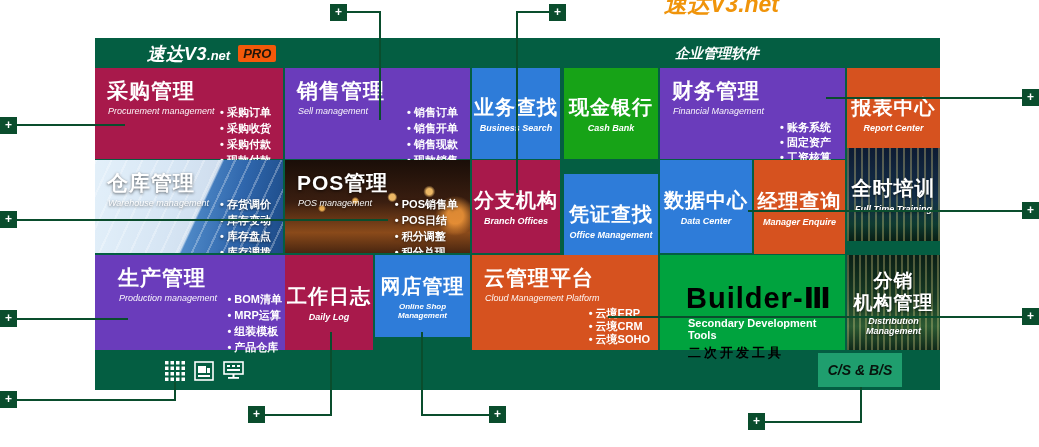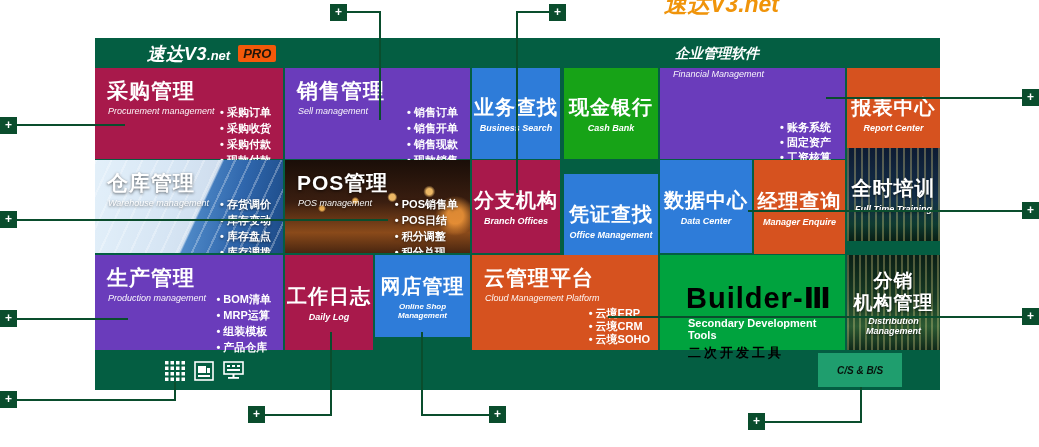--- a/index.html
+++ b/index.html
@@ -54,41 +54,41 @@
       radial-gradient(circle at 92% 60%,rgba(255,160,60,.8) 0 8px,rgba(255,160,60,0) 20px),
       linear-gradient(180deg,#1A0E08 0%,#3A1E10 45%,#8A4A1A 78%,#4A2610 100%);}
   #tile-branch{left:377px;top:122px;width:88px;height:93px;background:var(--crimson);}
   #tile-voucher{left:469px;top:122px;width:94px;height:93px;background:var(--blue);margin-top:14px;}
   #tile-datacenter{left:565px;top:122px;width:92px;height:93px;background:var(--blue);}
   #tile-manager{left:659px;top:122px;width:91px;height:94px;background:var(--orange);}
   #tile-training{left:752px;top:110px;width:93px;height:93px;overflow:hidden;
     background:
       repeating-linear-gradient(90deg,rgba(255,235,140,.30) 0 2px,rgba(255,235,140,0) 2px 7px),
       linear-gradient(180deg,#0D1B33 0%,#14304A 55%,#0E3A30 82%,#081E14 100%);}
-  #tile-production{left:0;top:217px;width:188px;height:95px;background:var(--purple);}
+  #tile-production{left:0;top:217px;width:188px;height:95px;background:var(--purple);padding-left:11px;}
   #tile-dailylog{left:190px;top:217px;width:88px;height:95px;background:var(--crimson);}
   #tile-onlineshop{left:280px;top:217px;width:95px;height:82px;background:var(--blue);}
   #tile-onlineshop .ts{font-size:8px;}
   #tile-cloud{left:377px;top:217px;width:186px;height:95px;background:var(--orange);}
   #tile-cloud .bullets{top:52px;right:8px;line-height:13px;}
   #tile-builder{left:565px;top:217px;width:185px;height:95px;background:var(--bgreen);}
   #tile-distribution{left:752px;top:217px;width:93px;height:95px;overflow:hidden;
     background:
       repeating-linear-gradient(90deg,rgba(255,235,150,.28) 0 2px,rgba(255,235,150,0) 2px 6px),
       linear-gradient(180deg,#0A1F15 0%,#173A24 45%,#2C5A33 75%,#0F2818 100%);}
   #tile-builder .b-title{margin:26px 0 0 26px;font-size:29px;font-weight:bold;color:#000;letter-spacing:1px;}
   #tile-builder .b-sub{margin:2px 0 0 28px;font-size:11px;font-weight:bold;color:#fff;}
   #tile-builder .b-cn{margin:3px 0 0 28px;font-size:13px;font-weight:bold;color:#000;letter-spacing:3px;}
   #tile-distribution .tt{font-size:19px;line-height:22px;}
   
   .footer{position:absolute;left:0;top:314px;width:845px;height:38px;}
   .f-icons{position:absolute;left:70px;top:9px;display:flex;gap:9px;}
   .f-icons svg{display:block;}
   .csbs{position:absolute;left:723px;top:1px;width:84px;height:34px;background:var(--cs);
-        color:#07130c;font-size:10px;font-weight:bold;font-style:italic;
+        color:#07130c;font-size:14px;font-weight:bold;font-style:italic;
         display:flex;align-items:center;justify-content:center;}
   
   .mk{position:absolute;width:17px;height:17px;background:var(--mk);color:#fff;z-index:6;
       font-size:12px;font-weight:bold;line-height:17px;text-align:center;}
   .ln{position:absolute;background:var(--mk);z-index:5;}
 </style>
 </head>
 <body>
 
 <div class="stage">
@@ -132,20 +132,21 @@
       <div class="tt">业务查找</div>
       <div class="ts">Business Search</div>
     </div>
 
     <div class="tile t-center" id="tile-cash">
       <div class="tt">现金银行</div>
       <div class="ts">Cash Bank</div>
     </div>
 
     <div class="tile t-list" id="tile-financial">
+      <div class="tt">财务管理</div>
       <div class="ts">Financial Management</div>
       <div class="bullets">
         <div>账务系统</div>
         <div>固定资产</div>
         <div>工资核算</div>
       </div>
     </div>
 
     <div class="tile t-list photo" id="tile-warehouse">
       <div class="tt">仓库管理</div>

